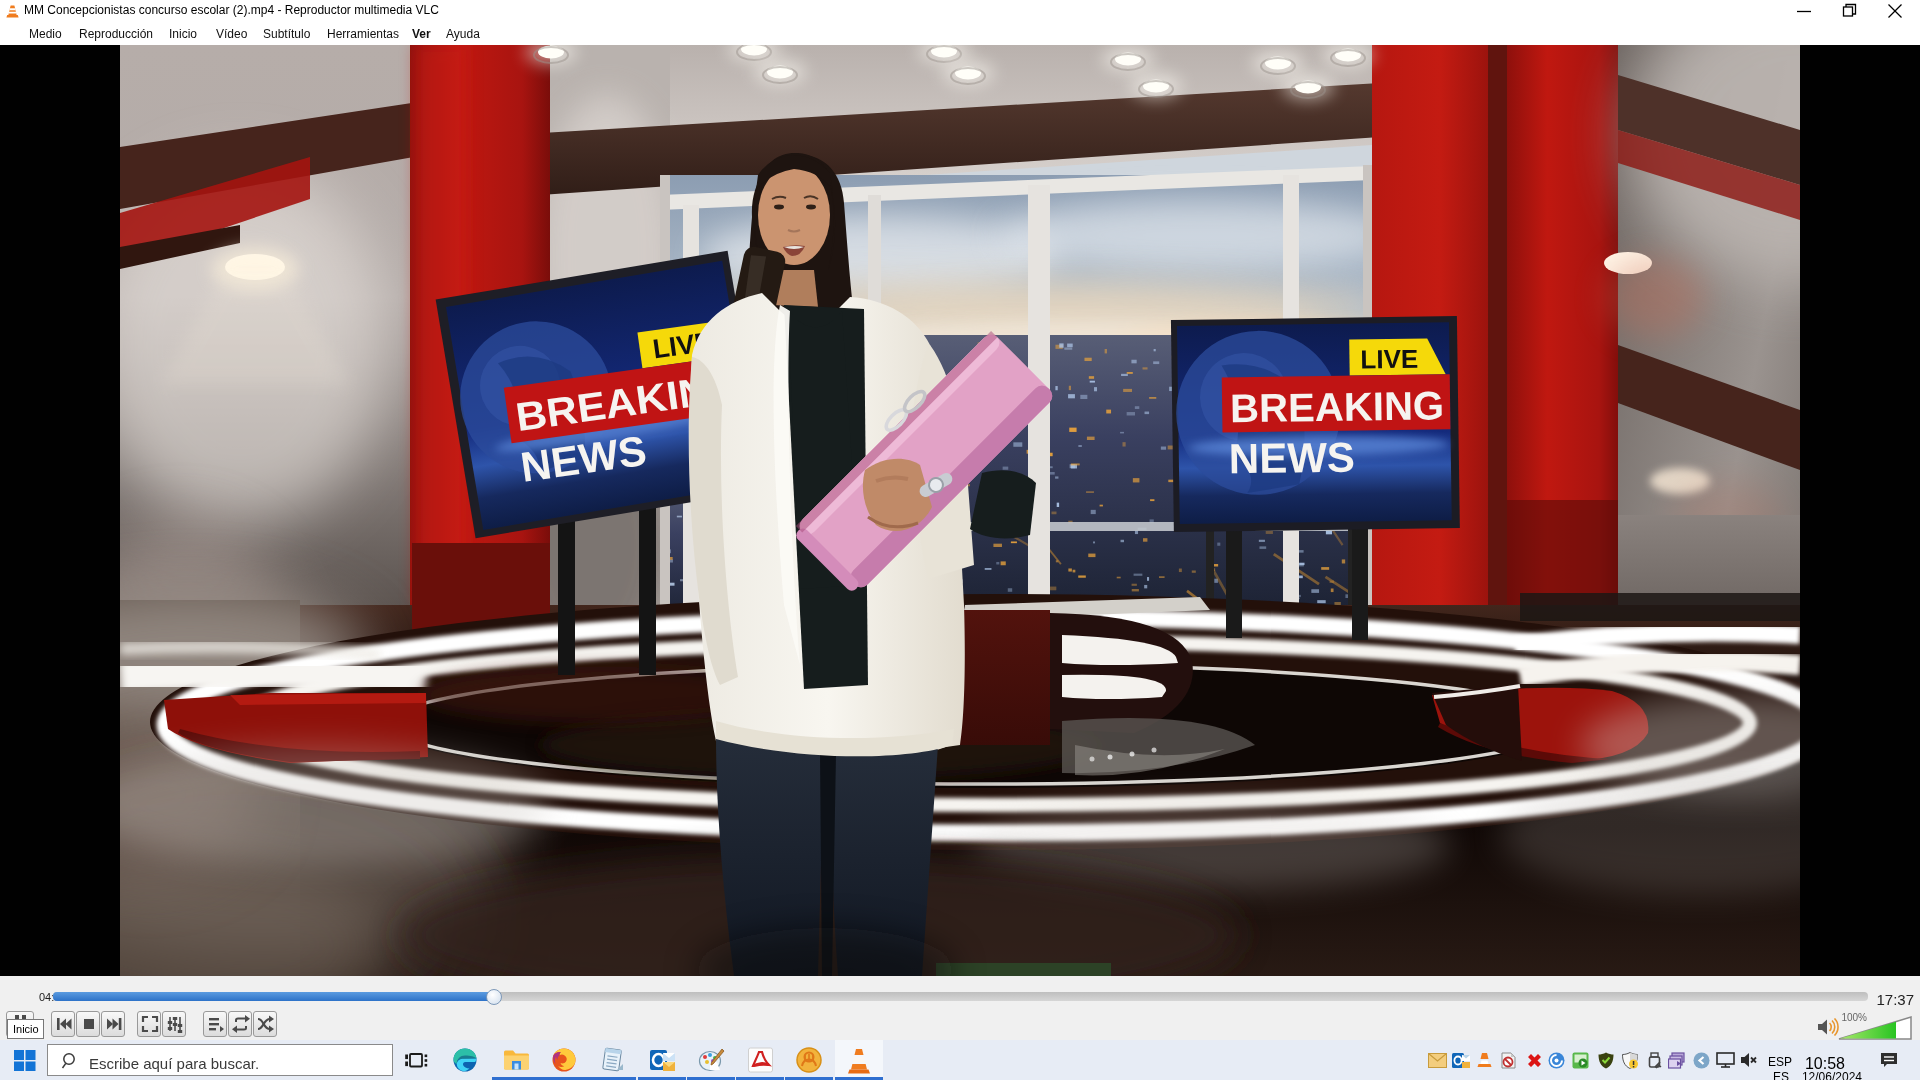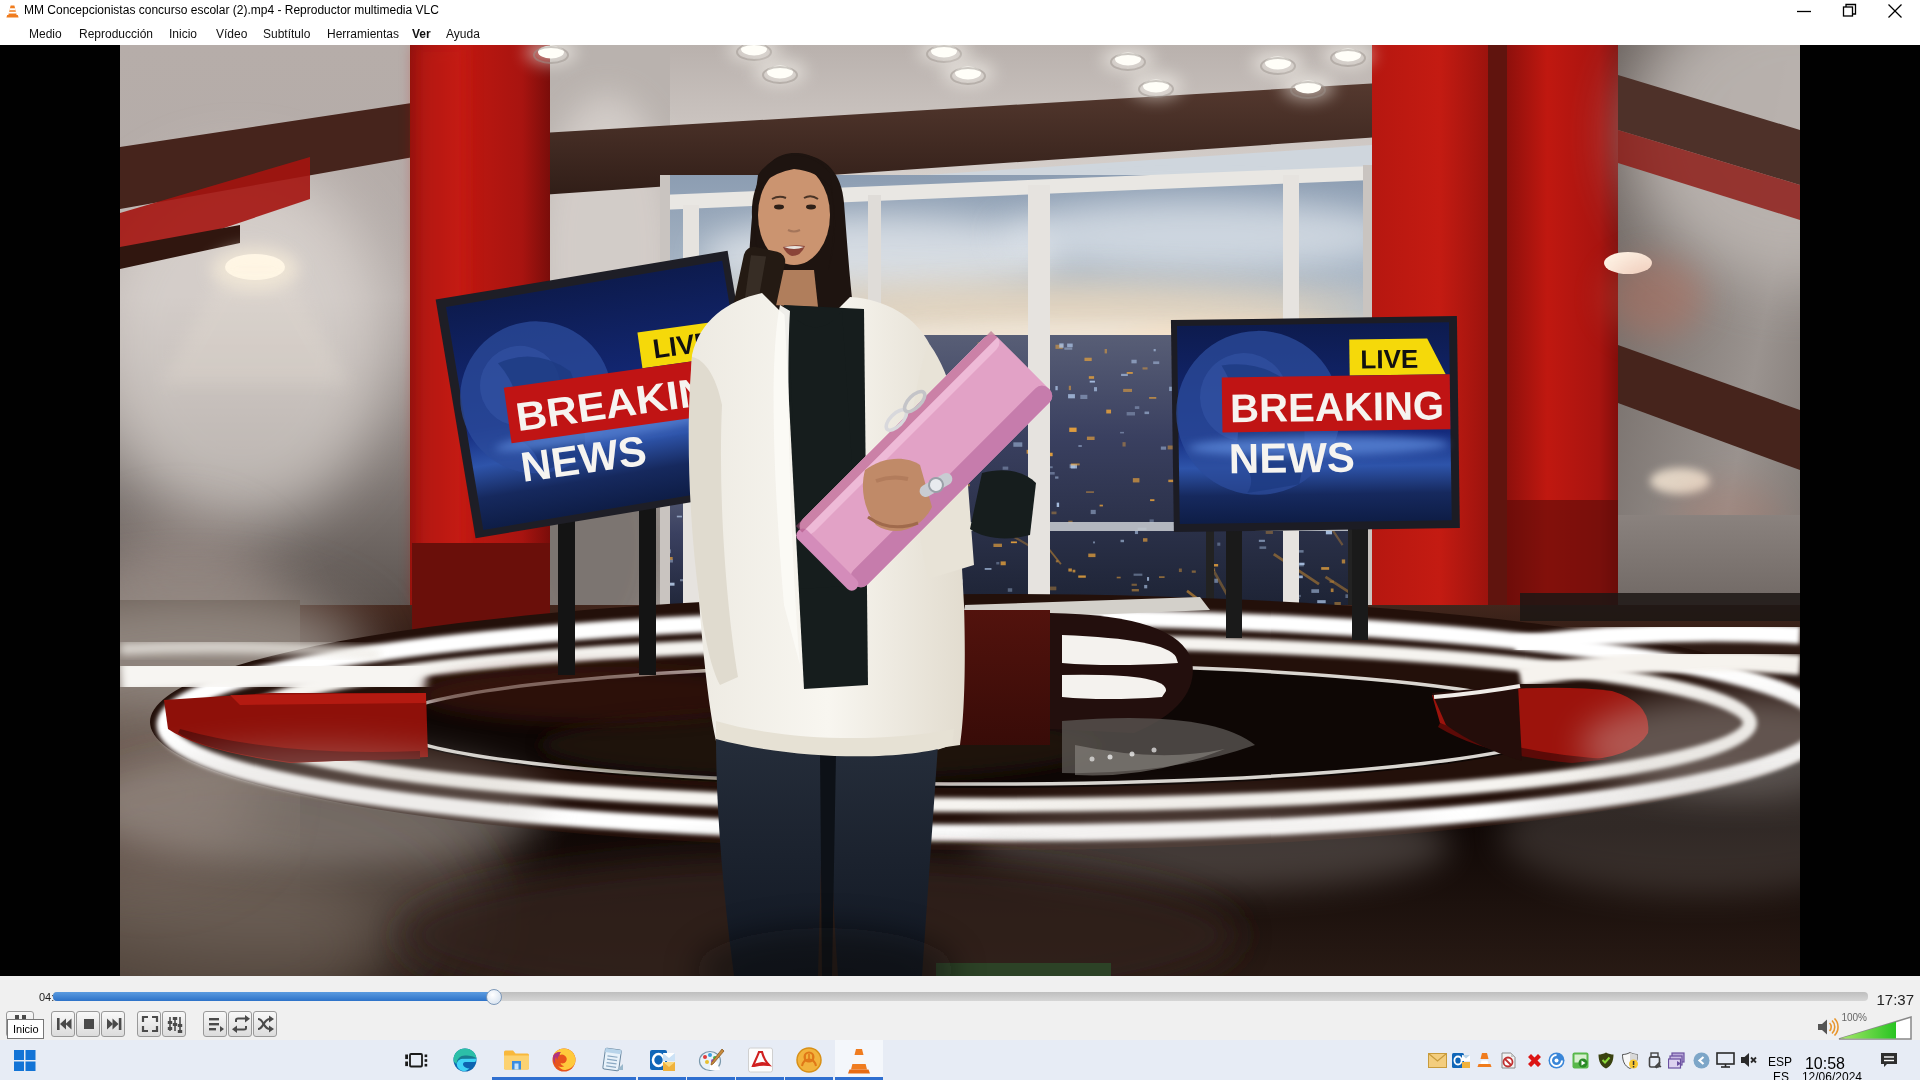--- a/index.html
+++ b/index.html
@@ -853,20 +853,27 @@
    <path d="M17.5 0.5 A12 12 0 0 1 17.5 17.5" fill="none" stroke="#e8962e" stroke-width="1.6"></path>
  </svg>
 </div>
 <div class="abs" id="taskbar">
  <svg class="abs" style="left:14px;top:10px" width="22" height="21" viewBox="0 0 22 21">
    <rect x="0" y="0" width="10" height="10" fill="#1374d6"></rect>
       <rect x="11.5" y="0" width="10" height="10" fill="#1374d6"></rect>
    <rect x="0" y="11.5" width="10" height="10" fill="#1374d6"></rect>
       <rect x="11.5" y="11.5" width="10" height="10" fill="#1374d6"></rect>
  </svg>
+ <div class="abs" id="searchbox">
+  <svg class="abs" style="left:13px;top:7px" width="18" height="18" viewBox="0 0 18 18">
+    <circle cx="8" cy="7" r="5.2" fill="none" stroke="#3a3a3a" stroke-width="1.5"></circle>
+    <line x1="4.8" y1="11.4" x2="1.5" y2="16" stroke="#3a3a3a" stroke-width="1.5"></line>
+  </svg>
+  <div class="abs" id="searchtx">Escribe aquí para buscar.</div>
+ </div>
  <div class="abs" id="taskicons">
       <svg width="24" height="24" style="position: absolute; left: 404px; top: 8px;">
         <rect x="6" y="6" width="12" height="12.5" rx="1" fill="none" stroke="#1a1a1a" stroke-width="1.8"></rect>
         <rect x="1.2" y="6.5" width="2.8" height="4.6" fill="#1a1a1a"></rect>
         <rect x="1.2" y="13.5" width="2.8" height="4.6" fill="#1a1a1a"></rect>
         <rect x="20.6" y="6.5" width="2.6" height="2.6" fill="#1a1a1a"></rect>
         <rect x="20.6" y="11.2" width="2.6" height="2.6" fill="#1a1a1a"></rect>
         <rect x="20.6" y="15.9" width="2.6" height="2.6" fill="#1a1a1a"></rect>
       </svg>
       <svg width="26" height="26" style="position: absolute; left: 452px; top: 7px;">

